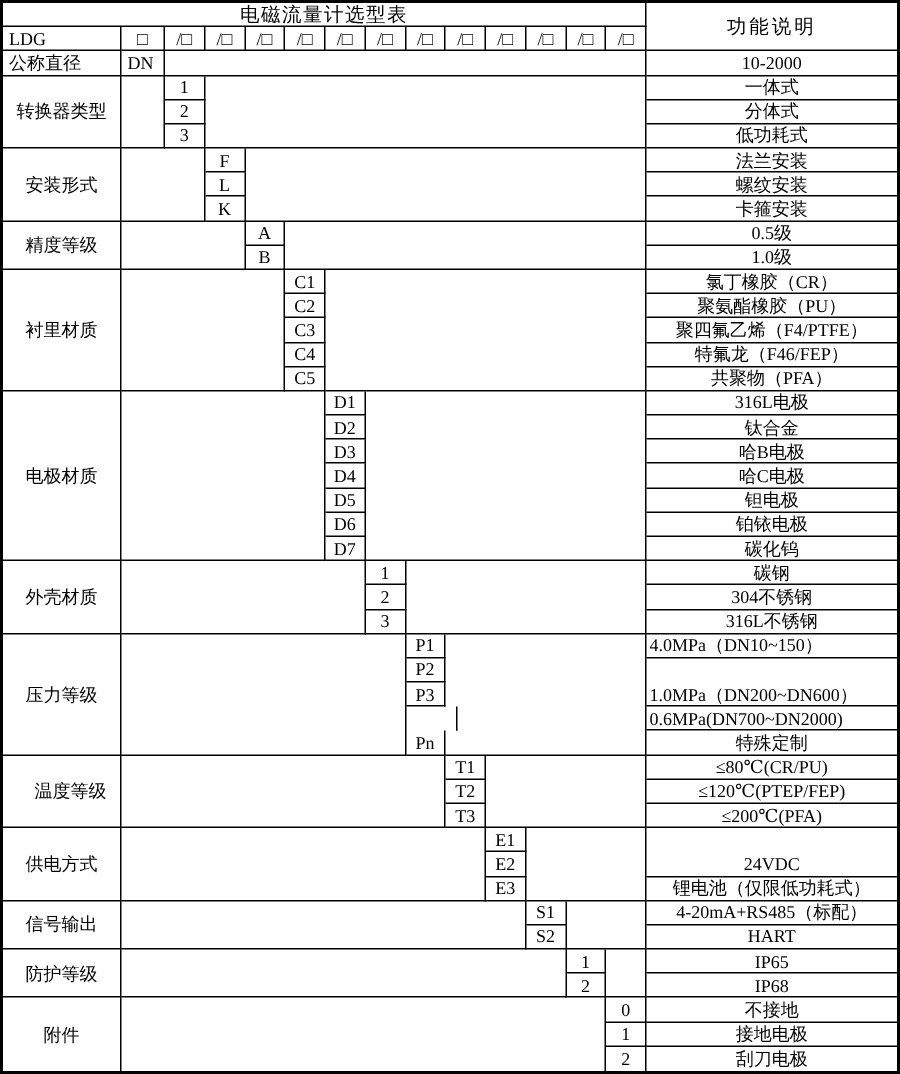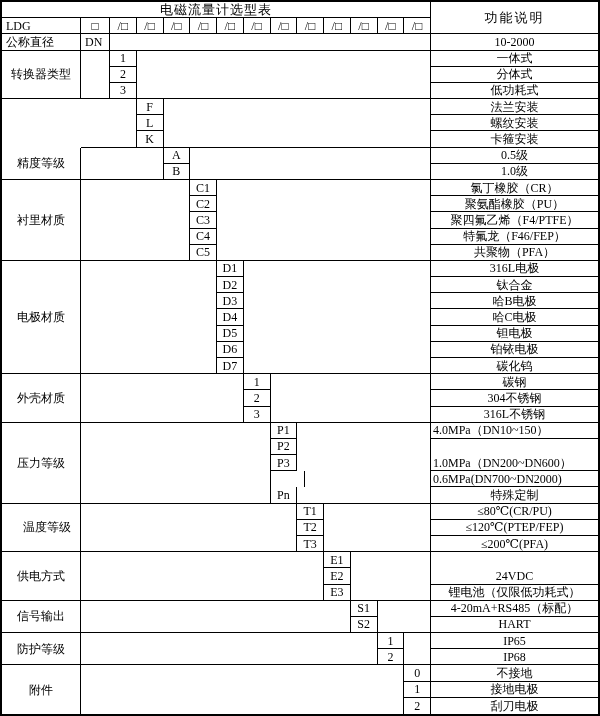--- a/index.html
+++ b/index.html
@@ -65,20 +65,21 @@
     <div class="cell" style="grid-area: 3 / 3 / 4 / 15;"></div>
     <div class="cell" style="grid-area: 4 / 1 / 7 / 2;">转换器类型</div>
     <div class="cell" style="grid-area: 4 / 2 / 7 / 3;"></div>
     <div class="cell code" style="grid-area: 4 / 3 / 5 / 4;">1</div>
     <div class="cell nr" style="grid-area: 4 / 15 / 5 / 16;">一体式</div>
     <div class="cell code" style="grid-area: 5 / 3 / 6 / 4;">2</div>
     <div class="cell nr" style="grid-area: 5 / 15 / 6 / 16;">分体式</div>
     <div class="cell code" style="grid-area: 6 / 3 / 7 / 4;">3</div>
     <div class="cell nr" style="grid-area: 6 / 15 / 7 / 16;">低功耗式</div>
     <div class="cell" style="grid-area: 4 / 4 / 7 / 15;"></div>
+    <div class="cell" style="grid-area: 7 / 1 / 10 / 2;">安装形式</div>
     <div class="cell" style="grid-area: 7 / 2 / 10 / 4;"></div>
     <div class="cell code" style="grid-area: 7 / 4 / 8 / 5;">F</div>
     <div class="cell nr" style="grid-area: 7 / 15 / 8 / 16;">法兰安装</div>
     <div class="cell code" style="grid-area: 8 / 4 / 9 / 5;">L</div>
     <div class="cell nr" style="grid-area: 8 / 15 / 9 / 16;">螺纹安装</div>
     <div class="cell code" style="grid-area: 9 / 4 / 10 / 5;">K</div>
     <div class="cell nr" style="grid-area: 9 / 15 / 10 / 16;">卡箍安装</div>
     <div class="cell" style="grid-area: 7 / 5 / 10 / 15;"></div>
     <div class="cell" style="grid-area: 10 / 1 / 12 / 2;">精度等级</div>
     <div class="cell" style="grid-area: 10 / 2 / 12 / 5;"></div>

